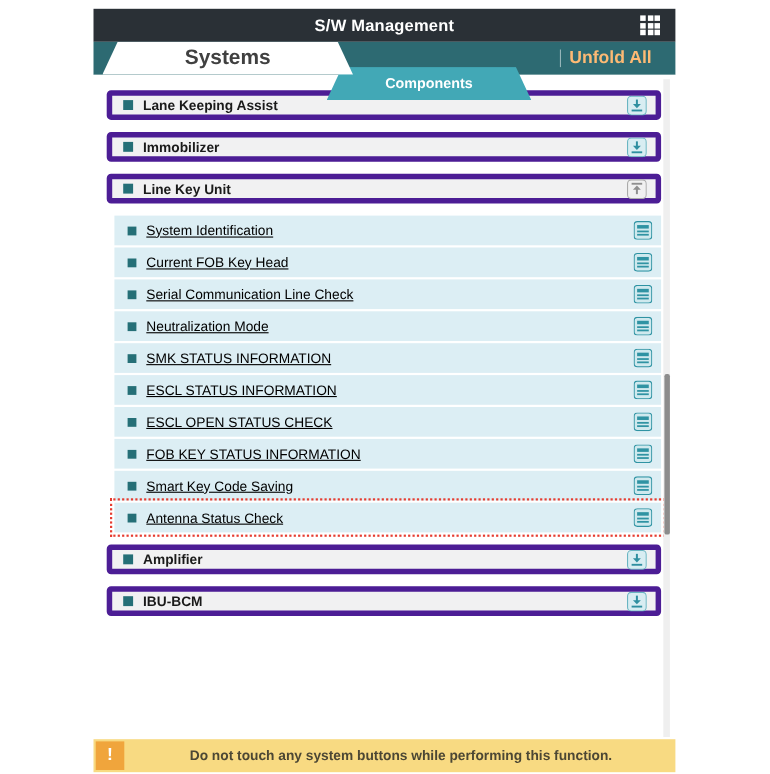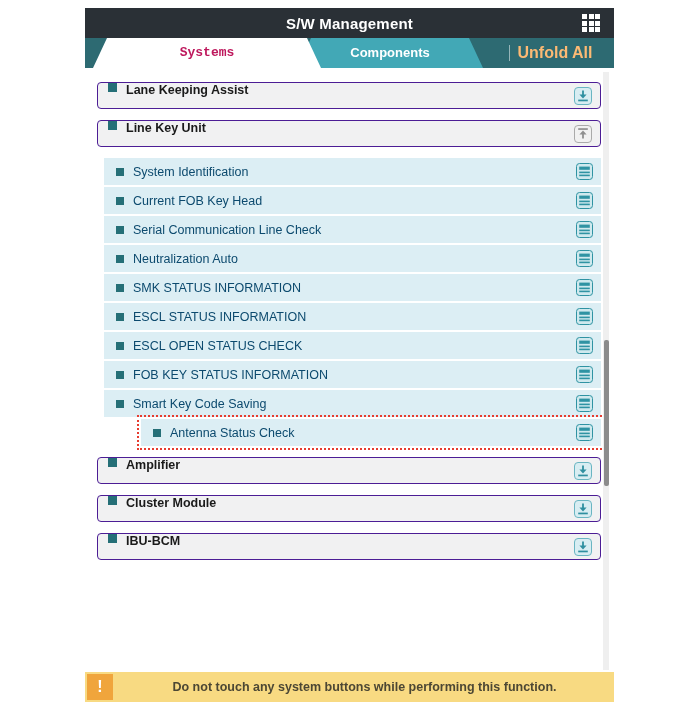--- a/index.html
+++ b/index.html
@@ -23,47 +23,47 @@
   }
   .grid-btn span { background:#ffffff; }
 
   
   .tabbar { position:absolute; left:0; top:30px; width:529px; height:30px; background:#2d6a72; }
   .tab {
     position:absolute; top:0; height:30px; text-align:center; line-height:30px;
     font-weight:bold; cursor:pointer;
     clip-path:polygon(14px 0, calc(100% - 14px) 0, 100% 100%, 0 100%);
   }
-  .tab-systems { left:8px; width:228px; background:#ffffff; color:#be185d; font-size:13px; z-index:2;font-family:Liberation Mono, monospace; }
-  .tab-components { left:212px; width:186px; background:#42a8b6; color:#ffffff; font-size:13px; z-index:1; }
+  .tab-systems { left:8px; width:228px; background:#ffffff; color:#404040; font-size:19px; z-index:2; }
+  .tab-components { left:212px; width:186px; background:#42a8b6; color:#ffffff; font-size:13px; z-index:1;margin-top:23px; }
   .tab-divider { position:absolute; left:424px; top:7px; width:1px; height:16px; background:rgba(255,255,255,.5); }
   .unfold-all {
     position:absolute; left:422px; top:0; width:96px; height:30px; line-height:30px;
     text-align:center; color:#fdba74; font-weight:bold; font-size:16px; cursor:pointer;
   }
 
   
   .content { position:absolute; left:0; top:60px; width:529px; height:604px; background:#ffffff; overflow:hidden; padding-top:14px; }
   .sys-row {
     height:27px; margin:0 13px 11px 12px; background:#f1f1f2;
-    border:1px solid #4c1d95; border-radius:4px;
-    display:flex; padding:0 8px; cursor:pointer;
+    border:5px solid #4c1d95; border-radius:4px;
+    display:flex; align-items:center; padding:0 8px; cursor:pointer;
   }
   .sys-row .label { font-size:12.5px; font-weight:bold; color:#1a1a1a; }
   .bullet { width:9px; height:9px; background:#256f77; margin:0 9px 0 2px; flex:0 0 auto; }
   .action { margin-left:auto; display:flex; align-items:center; cursor:pointer; }
 
   .sub-list { margin:0 13px 11px 19px; }
   .sub-row {
     height:27px; margin-bottom:2px; background:#dceef4;
     display:flex; align-items:center; padding:0 8px 0 10px; cursor:pointer;
   }
   .sub-row .bullet { width:8px; height:8px; }
-  .sub-row .label { font-size:12.5px; font-weight:normal; color:#0c4a6e; }
-  .sub-row.highlighted { outline:2px dotted #e63c30; outline-offset:2px;margin-left:37px; }
+  .sub-row .label { font-size:12.5px; font-weight:normal; color:#000000;text-decoration:underline; }
+  .sub-row.highlighted { outline:2px dotted #e63c30; outline-offset:2px; }
 
   
   .scroll-track { position:absolute; left:518px; top:64px; width:6px; height:598px; background:#efefef; }
   .scroll-thumb { position:absolute; left:519px; top:332px; width:5px; height:146px; background:#8c8c8c; border-radius:2px; cursor:pointer; }
 
   
   .warnbar {
     position:absolute; left:0; top:664px; width:529px; height:30px;
     background:#f8da82; display:flex; align-items:center;
   }
@@ -109,20 +109,32 @@
             <svg width="18" height="18" viewBox="0 0 18 18">
               <rect x="0.5" y="0.5" width="17" height="17" rx="3.5" fill="#d8edf2" stroke="#6ab5c2"></rect>
               <rect x="8.1" y="3.5" width="1.8" height="5" fill="#2f8fa0"></rect>
               <path d="M5.4 7.6 L9 11.4 L12.6 7.6 Z" fill="#2f8fa0"></path>
               <rect x="4.2" y="12.6" width="9.6" height="1.7" fill="#2f8fa0"></rect>
             </svg>
           </span>
         </div>
         <div class="sys-row">
           <span class="bullet"></span>
+          <span class="label">Immobilizer</span>
+          <span class="action">
+            <svg width="18" height="18" viewBox="0 0 18 18">
+              <rect x="0.5" y="0.5" width="17" height="17" rx="3.5" fill="#d8edf2" stroke="#6ab5c2"></rect>
+              <rect x="8.1" y="3.5" width="1.8" height="5" fill="#2f8fa0"></rect>
+              <path d="M5.4 7.6 L9 11.4 L12.6 7.6 Z" fill="#2f8fa0"></path>
+              <rect x="4.2" y="12.6" width="9.6" height="1.7" fill="#2f8fa0"></rect>
+            </svg>
+          </span>
+        </div>
+        <div class="sys-row">
+          <span class="bullet"></span>
           <span class="label">Line Key Unit</span>
           <span class="action">
             <svg width="18" height="18" viewBox="0 0 18 18">
               <rect x="0.5" y="0.5" width="17" height="17" rx="3.5" fill="#f1f1f1" stroke="#aaaaaa"></rect>
               <rect x="8.1" y="8.5" width="1.8" height="5" fill="#8f8f8f"></rect>
               <path d="M5.4 9.4 L9 5.6 L12.6 9.4 Z" fill="#8f8f8f"></path>
               <rect x="4.2" y="3.2" width="9.6" height="1.7" fill="#8f8f8f"></rect>
             </svg>
           </span>
         </div>
@@ -158,21 +170,21 @@
               <svg width="17" height="17" viewBox="0 0 17 17">
                 <rect x="0.5" y="0.5" width="16" height="16" rx="3" fill="#cfe9ee" stroke="#2f93a3"></rect>
                 <rect x="3.2" y="3.6" width="10.6" height="3.2" fill="#2f93a3"></rect>
                 <rect x="3.2" y="8.6" width="10.6" height="1.6" fill="#2f93a3"></rect>
                 <rect x="3.2" y="11.6" width="10.6" height="1.6" fill="#2f93a3"></rect>
               </svg>
             </span>
           </div>
           <div class="sub-row">
             <span class="bullet"></span>
-            <span class="label">Neutralization Auto</span>
+            <span class="label">Neutralization Mode</span>
             <span class="action">
               <svg width="17" height="17" viewBox="0 0 17 17">
                 <rect x="0.5" y="0.5" width="16" height="16" rx="3" fill="#cfe9ee" stroke="#2f93a3"></rect>
                 <rect x="3.2" y="3.6" width="10.6" height="3.2" fill="#2f93a3"></rect>
                 <rect x="3.2" y="8.6" width="10.6" height="1.6" fill="#2f93a3"></rect>
                 <rect x="3.2" y="11.6" width="10.6" height="1.6" fill="#2f93a3"></rect>
               </svg>
             </span>
           </div>
           <div class="sub-row">
@@ -255,42 +267,30 @@
             <svg width="18" height="18" viewBox="0 0 18 18">
               <rect x="0.5" y="0.5" width="17" height="17" rx="3.5" fill="#d8edf2" stroke="#6ab5c2"></rect>
               <rect x="8.1" y="3.5" width="1.8" height="5" fill="#2f8fa0"></rect>
               <path d="M5.4 7.6 L9 11.4 L12.6 7.6 Z" fill="#2f8fa0"></path>
               <rect x="4.2" y="12.6" width="9.6" height="1.7" fill="#2f8fa0"></rect>
             </svg>
           </span>
         </div>
         <div class="sys-row">
           <span class="bullet"></span>
-          <span class="label">Cluster Module</span>
+          <span class="label">IBU-BCM</span>
           <span class="action">
             <svg width="18" height="18" viewBox="0 0 18 18">
               <rect x="0.5" y="0.5" width="17" height="17" rx="3.5" fill="#d8edf2" stroke="#6ab5c2"></rect>
               <rect x="8.1" y="3.5" width="1.8" height="5" fill="#2f8fa0"></rect>
               <path d="M5.4 7.6 L9 11.4 L12.6 7.6 Z" fill="#2f8fa0"></path>
               <rect x="4.2" y="12.6" width="9.6" height="1.7" fill="#2f8fa0"></rect>
             </svg>
           </span>
         </div>
-        <div class="sys-row">
-          <span class="bullet"></span>
-          <span class="label">IBU-BCM</span>
-          <span class="action">
-            <svg width="18" height="18" viewBox="0 0 18 18">
-              <rect x="0.5" y="0.5" width="17" height="17" rx="3.5" fill="#d8edf2" stroke="#6ab5c2"></rect>
-              <rect x="8.1" y="3.5" width="1.8" height="5" fill="#2f8fa0"></rect>
-              <path d="M5.4 7.6 L9 11.4 L12.6 7.6 Z" fill="#2f8fa0"></path>
-              <rect x="4.2" y="12.6" width="9.6" height="1.7" fill="#2f8fa0"></rect>
-            </svg>
-          </span>
-        </div>
       </div>
 
     <div class="scroll-track"></div>
     <div class="scroll-thumb"></div>
 
     <div class="warnbar">
       <div class="warn-icon">!</div>
       <div class="warn-text">Do not touch any system buttons while performing this function.</div>
     </div>
 

